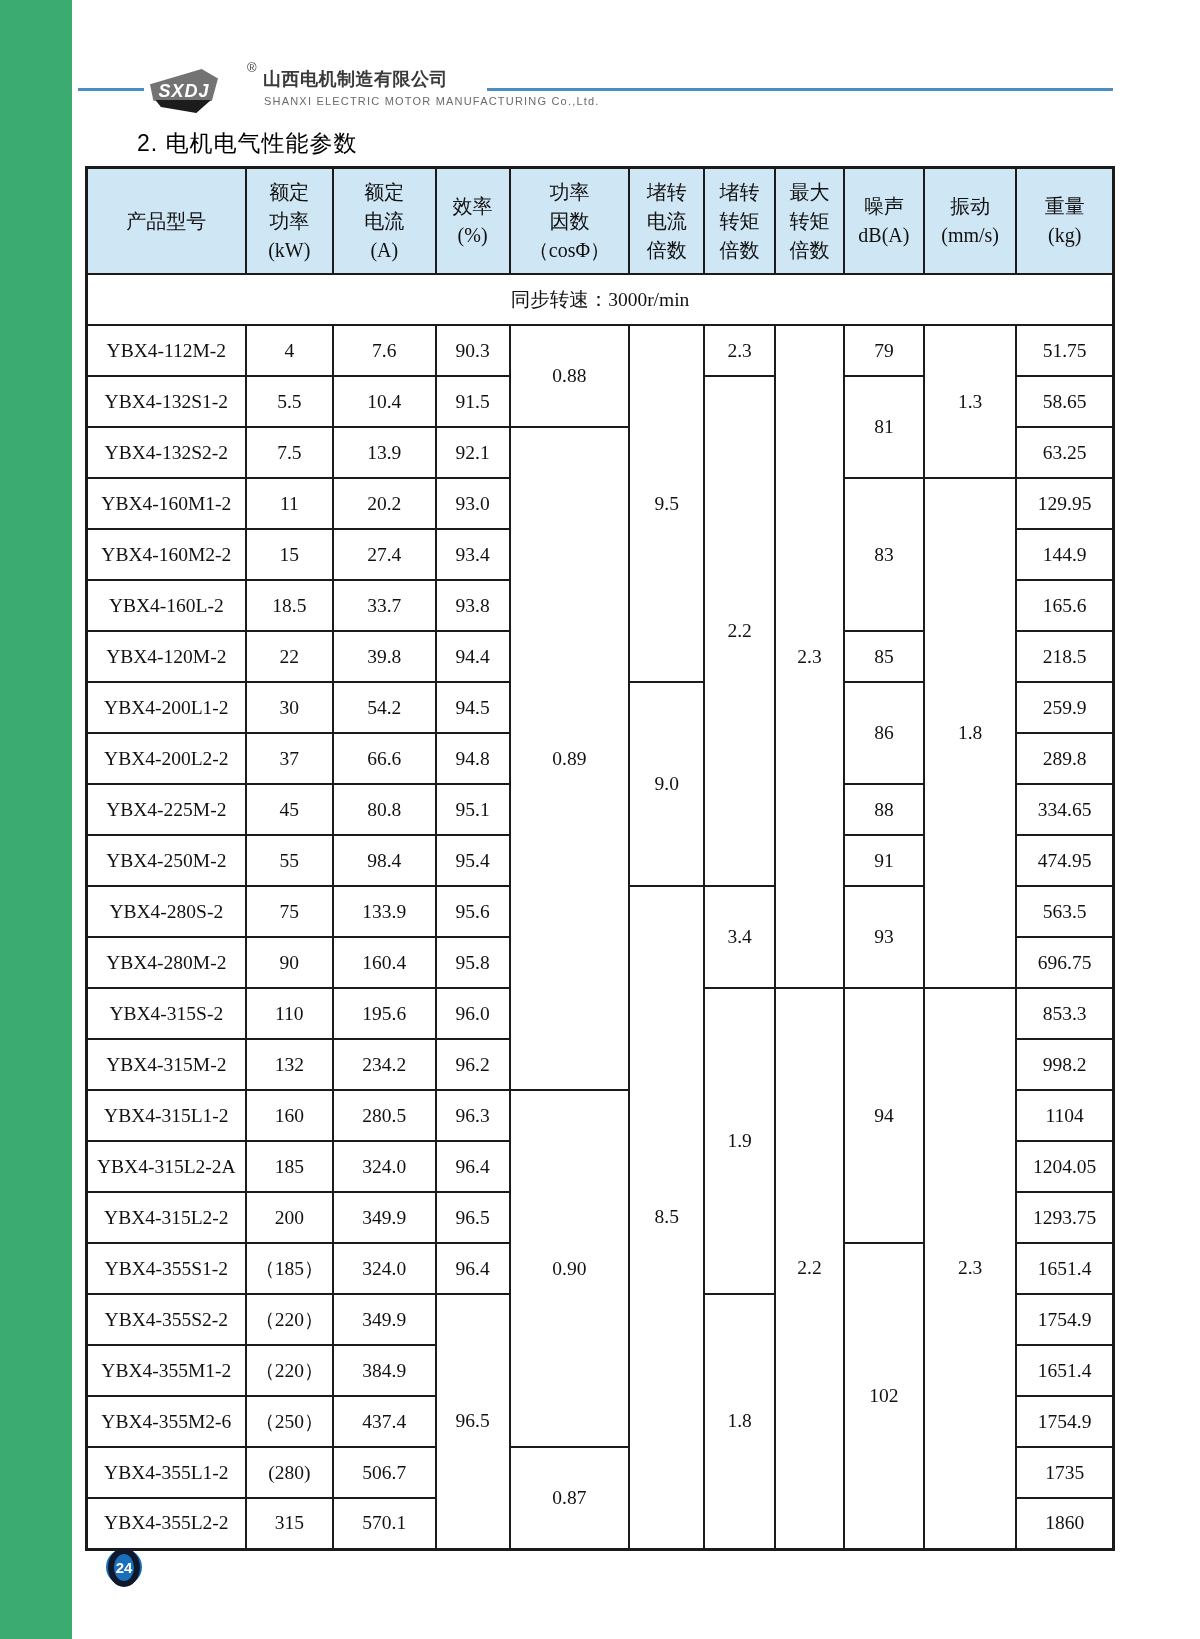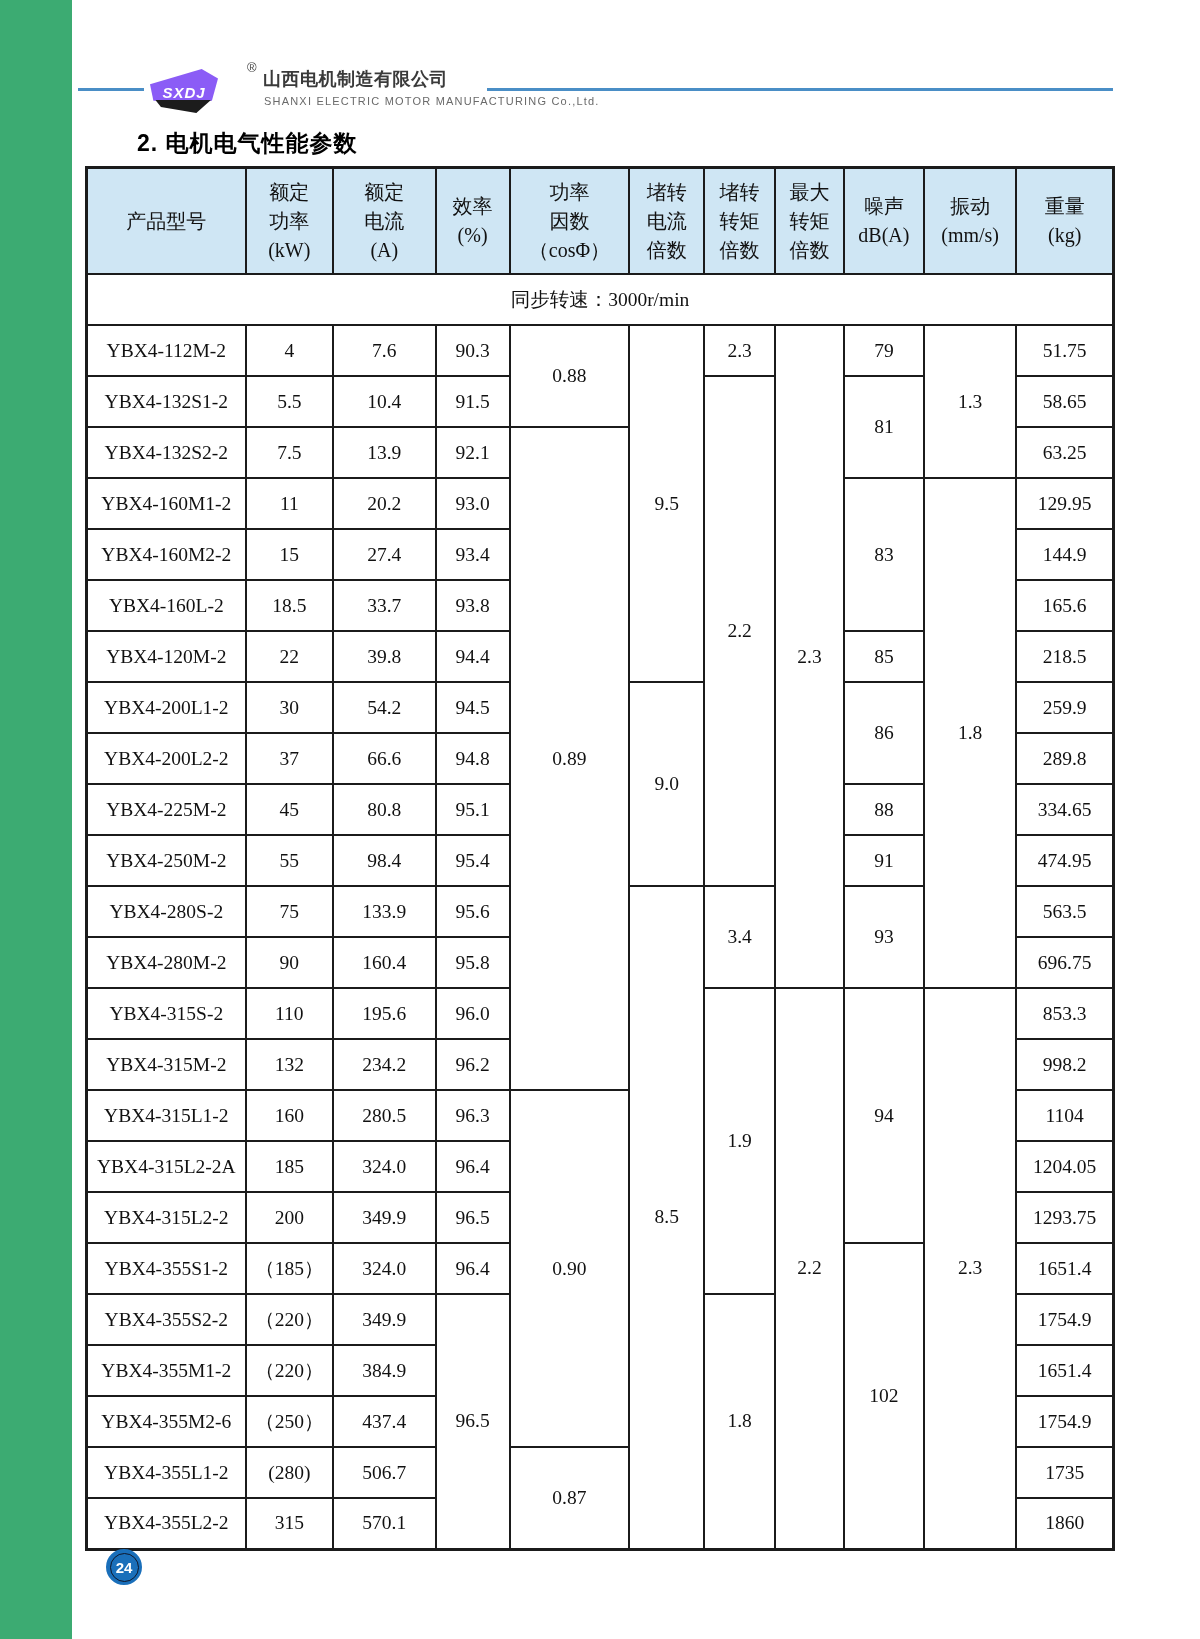--- a/index.html
+++ b/index.html
@@ -11,46 +11,46 @@
   
   .side-strip{position:absolute;left:0;top:0;width:72px;height:1639px;background:#3cab72;}
 
   
   .rule{position:absolute;height:3px;background:#4a8ec6;top:88px;}
   .rule-left{left:78px;width:66px;}
   .rule-right{left:487px;width:626px;}
 
   .logo{position:absolute;left:150px;top:69px;width:68px;height:44px;}
   .logo-red{
-    position:absolute;left:0;top:0;width:100%;height:72%;background:#8b5cf6;
+    position:absolute;left:0;top:0;width:100%;height:72%;background:#737373;
     clip-path:polygon(0 48%,76% 0,100% 30%,91% 100%,5% 100%);
     display:flex;align-items:flex-end;justify-content:center;
     color:#fff;font-family:"Liberation Sans","DejaVu Sans",sans-serif;
-    font-style:italic;font-weight:bold;font-size:15px;line-height:1.05;letter-spacing:1px;
+    font-style:italic;font-weight:bold;font-size:18px;line-height:1.05;letter-spacing:1px;
   }
   .logo-black{
     position:absolute;left:6%;right:10%;bottom:0;height:30%;background:#1c1c1c;
     clip-path:polygon(2% 0,100% 0,74% 100%,12% 55%);
   }
   .regmark{position:absolute;left:247px;top:60px;font-size:13px;color:#444;
     font-family:"Liberation Sans","DejaVu Sans",sans-serif;}
   .company-cn{
     position:absolute;left:263px;top:67px;width:320px;
     font-family:"Liberation Sans","DejaVu Sans",sans-serif;
     font-weight:bold;font-size:18px;letter-spacing:0.5px;color:#3a3a3a;white-space:nowrap;
   }
   .company-en{
     position:absolute;left:264px;top:95px;width:320px;
     font-family:"Liberation Sans","DejaVu Sans",sans-serif;
     font-size:11px;letter-spacing:1.2px;color:#6a6a6a;white-space:nowrap;
   }
   .section-title{
     position:absolute;left:137px;top:128px;
     font-family:"Liberation Sans","DejaVu Sans",sans-serif;
-    font-weight:bold;font-size:23px;color:#000;letter-spacing:1px;
+    font-weight:normal;font-size:23px;color:#000;letter-spacing:1px;
   }
 
   
   .spec-table{
     position:absolute;left:85px;top:166px;width:1030px;
     border-collapse:collapse;table-layout:fixed;
     font-family:"Liberation Serif","DejaVu Serif",serif;
   }
   .spec-table th,.spec-table td{
     border:2px solid #1b1b1b;text-align:center;vertical-align:middle;
@@ -65,21 +65,21 @@
   .spec-table tbody tr{height:51px;}
   .spec-table tbody td{font-size:19.5px;background:#fff;}
 
   
   .page-badge{
     position:absolute;left:106px;top:1549px;width:36px;height:36px;border-radius:50%;
     background:#1a6fba;border:2.5px solid #1a6fba;box-sizing:border-box;
     display:flex;align-items:center;justify-content:center;
   }
   .page-badge .inner{
-    width:27px;height:27px;border-radius:50%;background:#1a6fba;border:1px solid #0f172a;
+    width:27px;height:27px;border-radius:50%;background:#1a6fba;border:6px solid #0f172a;
     display:flex;align-items:center;justify-content:center;
     color:#fff;font-family:"Liberation Sans","DejaVu Sans",sans-serif;
     font-weight:bold;font-size:15px;
   }
 </style>
 </head>
 <body>
 
 <div class="side-strip"></div>
 

